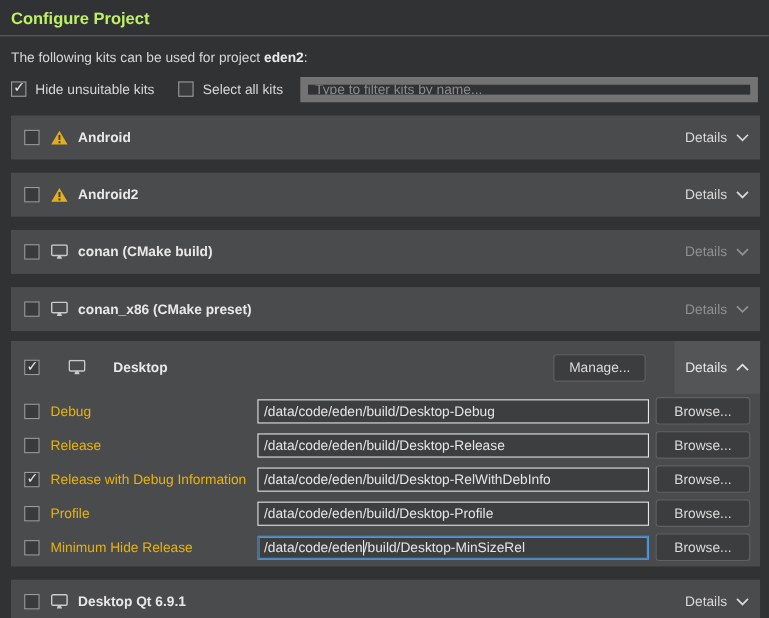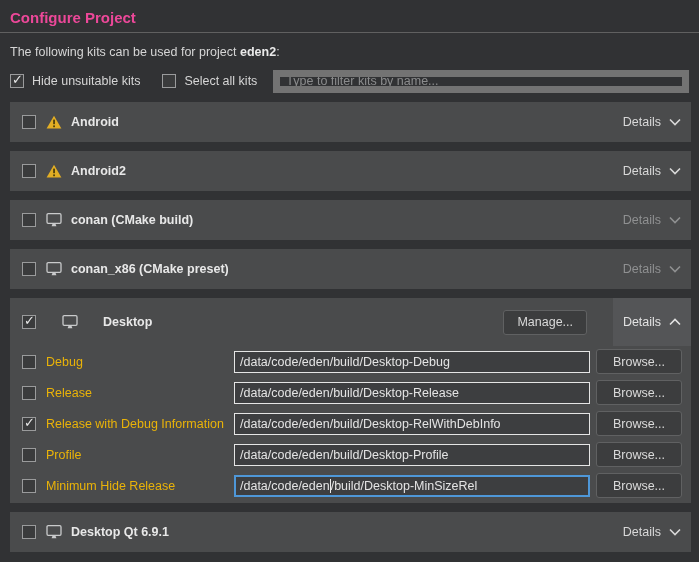--- a/index.html
+++ b/index.html
@@ -9,21 +9,21 @@
     color:#d6d6d6;
     font-family:"Liberation Sans","DejaVu Sans",sans-serif;
     font-size:12.5px;
   }
   #app { width:699px; height:562px; position:relative; }
 
   .title-bar {
     padding:9px 10px 6px 10px;
     border-bottom:1px solid #606060;
   }
-  .title-bar h1 { font-size:15px; font-weight:bold; color:#ec4899; }
+  .title-bar h1 { font-size:15px; font-weight:bold; color:#bef264; }
 
   .subtitle { margin:12px 10px 0 10px; color:#d6d6d6; }
   .subtitle b { color:#eaeaea; }
 
   .filter-row {
     margin:10px 10px 0 10px;
     display:flex; align-items:center; height:24px;
   }
   .cb-group { display:flex; align-items:center; }
   .cb-group + .cb-group { margin-left:22px; }
@@ -45,21 +45,21 @@
     background:#313234; border:7px solid #737373;
     color:#e0e0e0; padding:0 6px; font-size:12.5px;
     font-family:"Liberation Sans","DejaVu Sans",sans-serif;
     outline:none;
   }
   .filter-input::placeholder { color:#8b8c8d; }
 
   .kit-list { margin-top:9px; }
 
   .kit-row {
-    margin:0 8px 9px 10px;
+    margin:12px 8px 9px 10px;
     background:#4a4b4c;
     height:40px;
     display:flex; align-items:center;
     padding:0 10px 0 12px;
   }
   .kit-icon { margin:0 9px 0 10px; display:flex; align-items:center; }
   .kit-name { font-weight:bold; color:#e8e8e8; }
   .spacer { flex:1; }
 
   .details-toggle {

